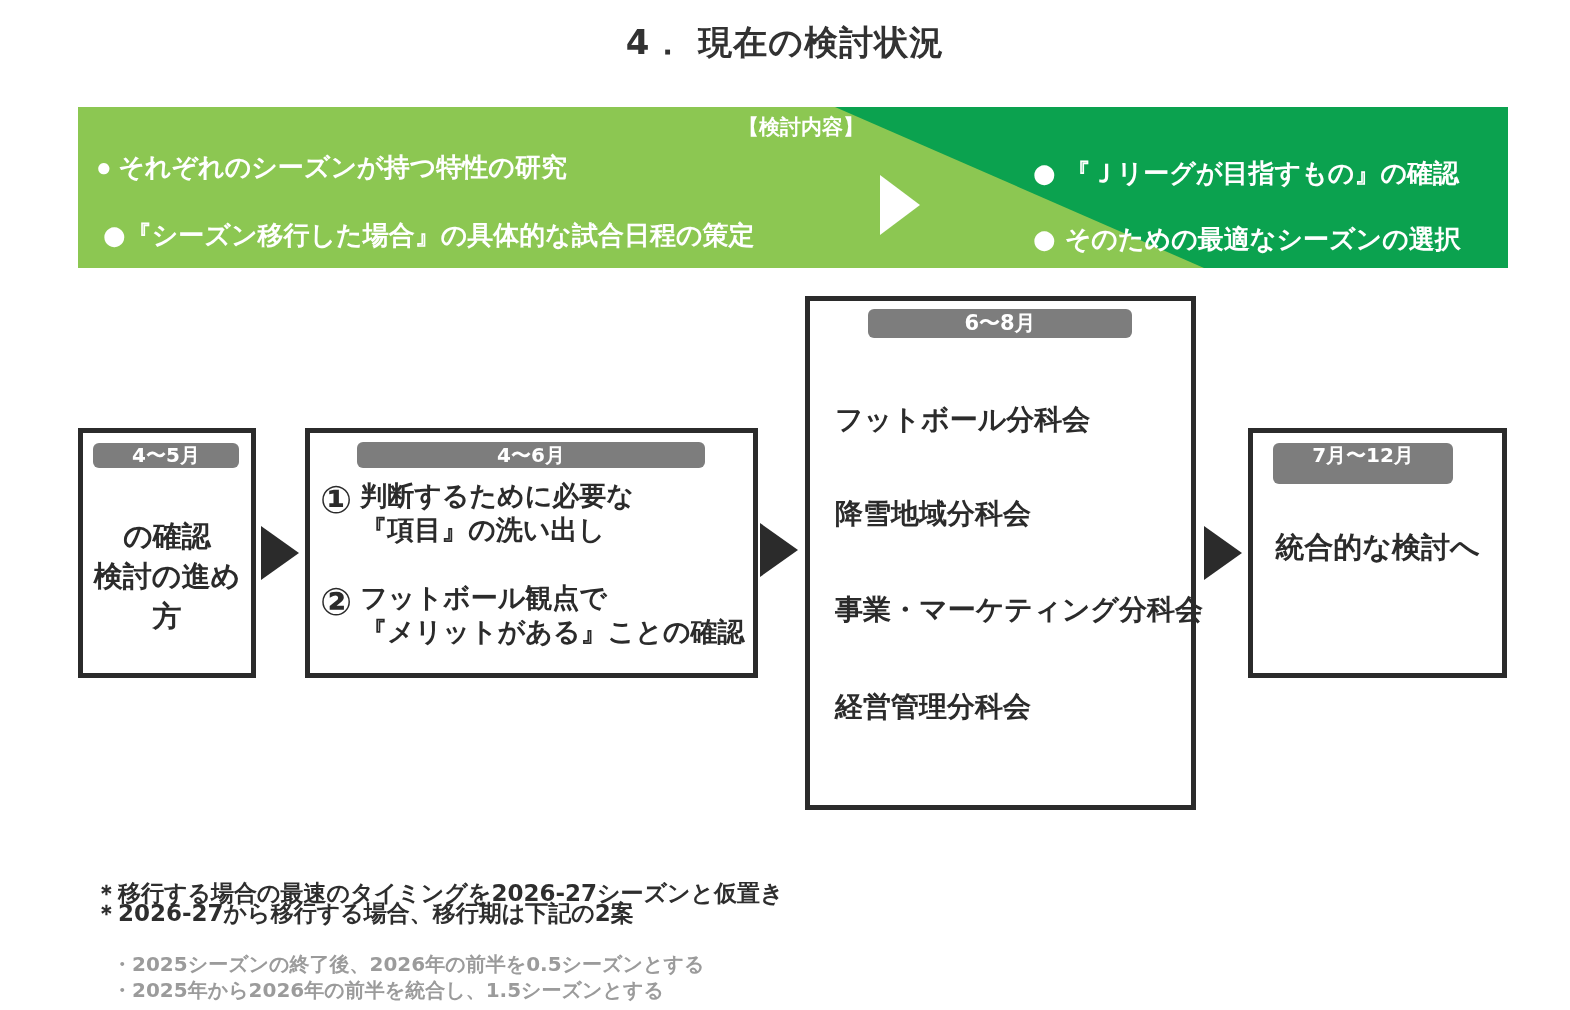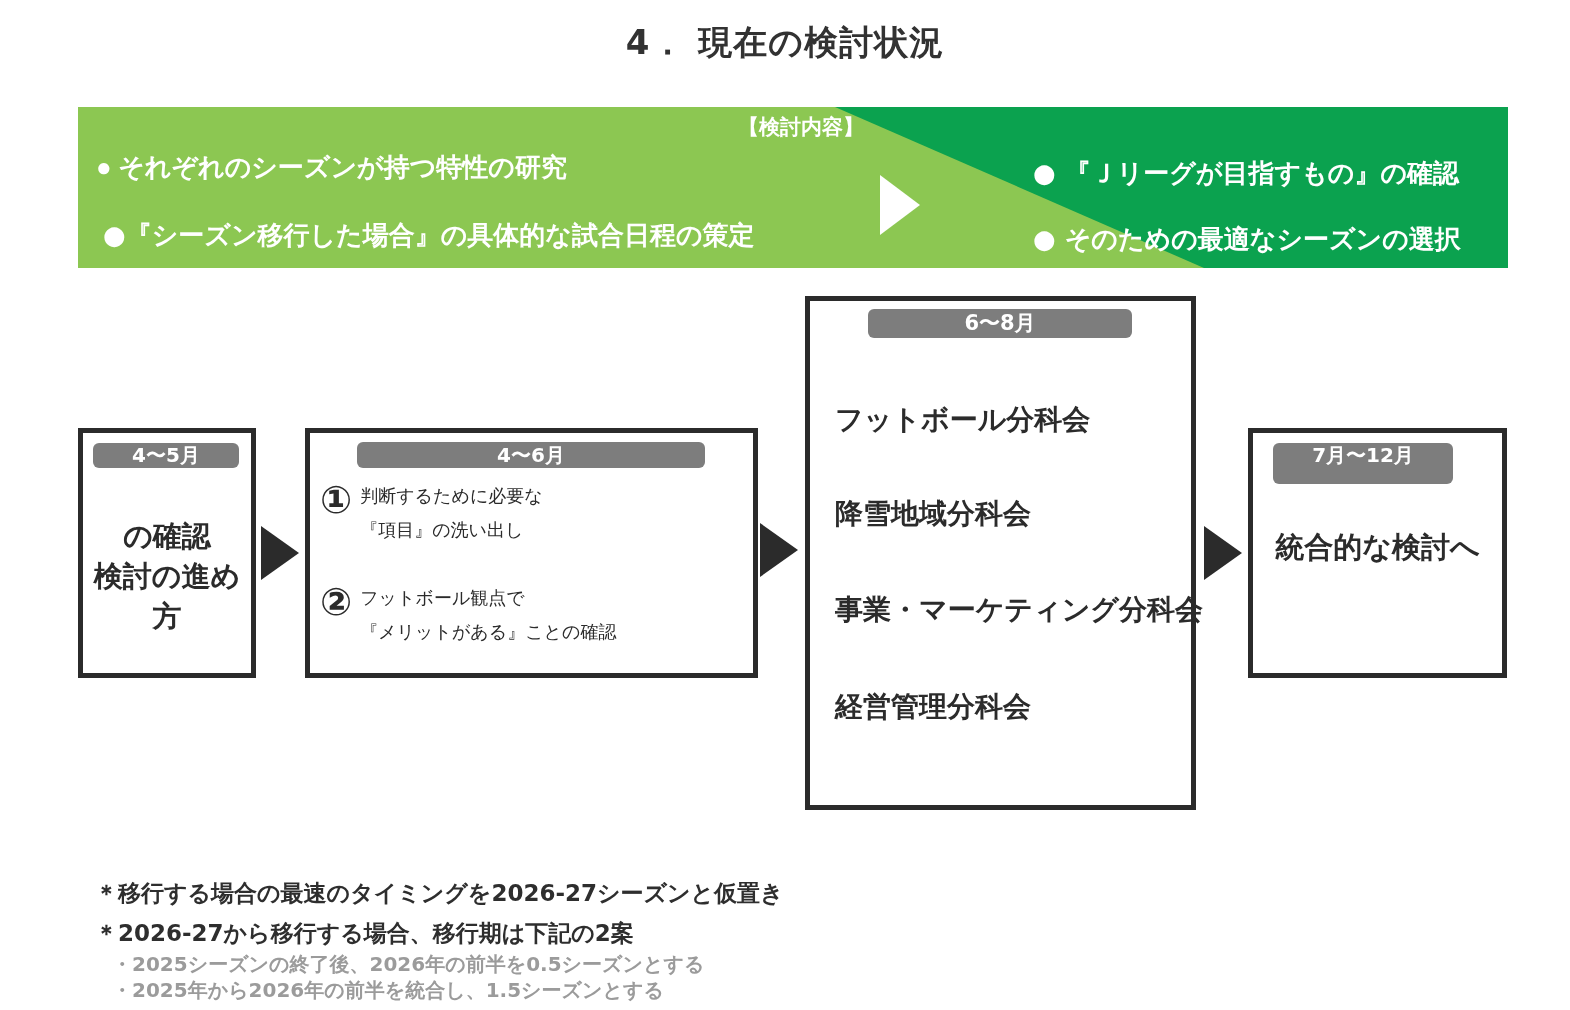--- a/index.html
+++ b/index.html
@@ -70,21 +70,21 @@
   }
   .box2-item{
     position:absolute;left:10px;display:flex;align-items:flex-start;
   }
   .box2-item.i1{top:46px;}
   .box2-item.i2{top:148px;}
   .circ-num{
     font-size:38px;font-weight:bold;line-height:42px;margin-right:8px;
   }
   .box2-lines{
-    font-size:18px;font-weight:normal;line-height:34px;white-space:nowrap;
+    font-size:27px;font-weight:bold;line-height:34px;white-space:nowrap;
   }
   .box3-item{
     position:absolute;left:25px;font-size:28px;font-weight:bold;white-space:nowrap;
   }
   .s1{top:100px;} .s2{top:194px;} .s3{top:290px;} .s4{top:387px;}
   .box4-text{
     position:absolute;left:0;top:95px;width:100%;text-align:center;
     font-size:29px;font-weight:bold;white-space:nowrap;
   }
   .flow-arrow{
@@ -93,21 +93,21 @@
     border-left:38px solid var(--ink);
   }
   .fa1{left:261px;top:526px;}
   .fa2{left:760px;top:523px;}
   .fa3{left:1204px;top:526px;}
   
   .note{
     position:absolute;left:95px;font-size:23px;font-weight:bold;
     color:#2E2E2E;white-space:nowrap;
   }
-  .n1{top:878px;} .n2{top:918px;text-align:right;}
+  .n1{top:878px;} .n2{top:898px;text-align:right;}
   .subnote{
     position:absolute;left:112px;font-size:20px;font-weight:bold;
     color:var(--note-gray);white-space:nowrap;
   }
   .sn1{top:951px;} .sn2{top:977px;}
 </style>
 </head>
 <body>
 
 <div class="title">4． 現在の検討状況</div>

